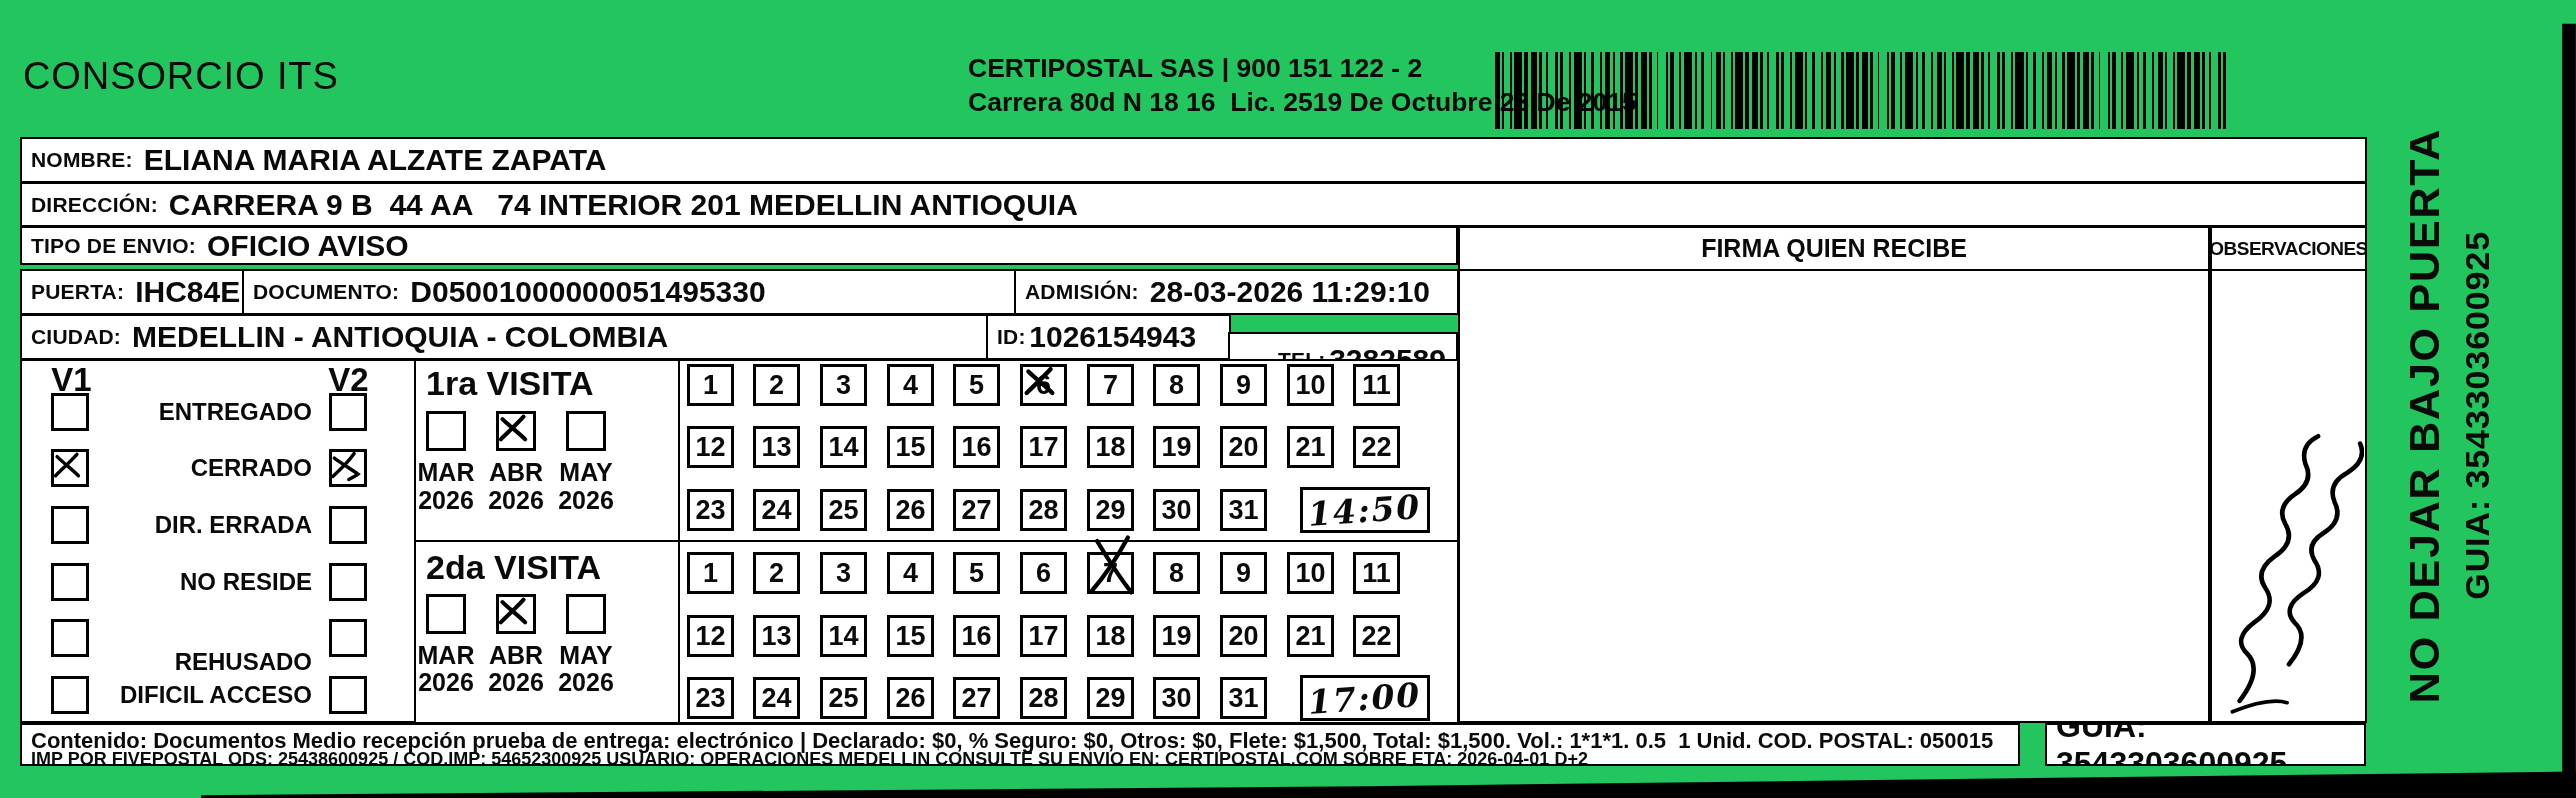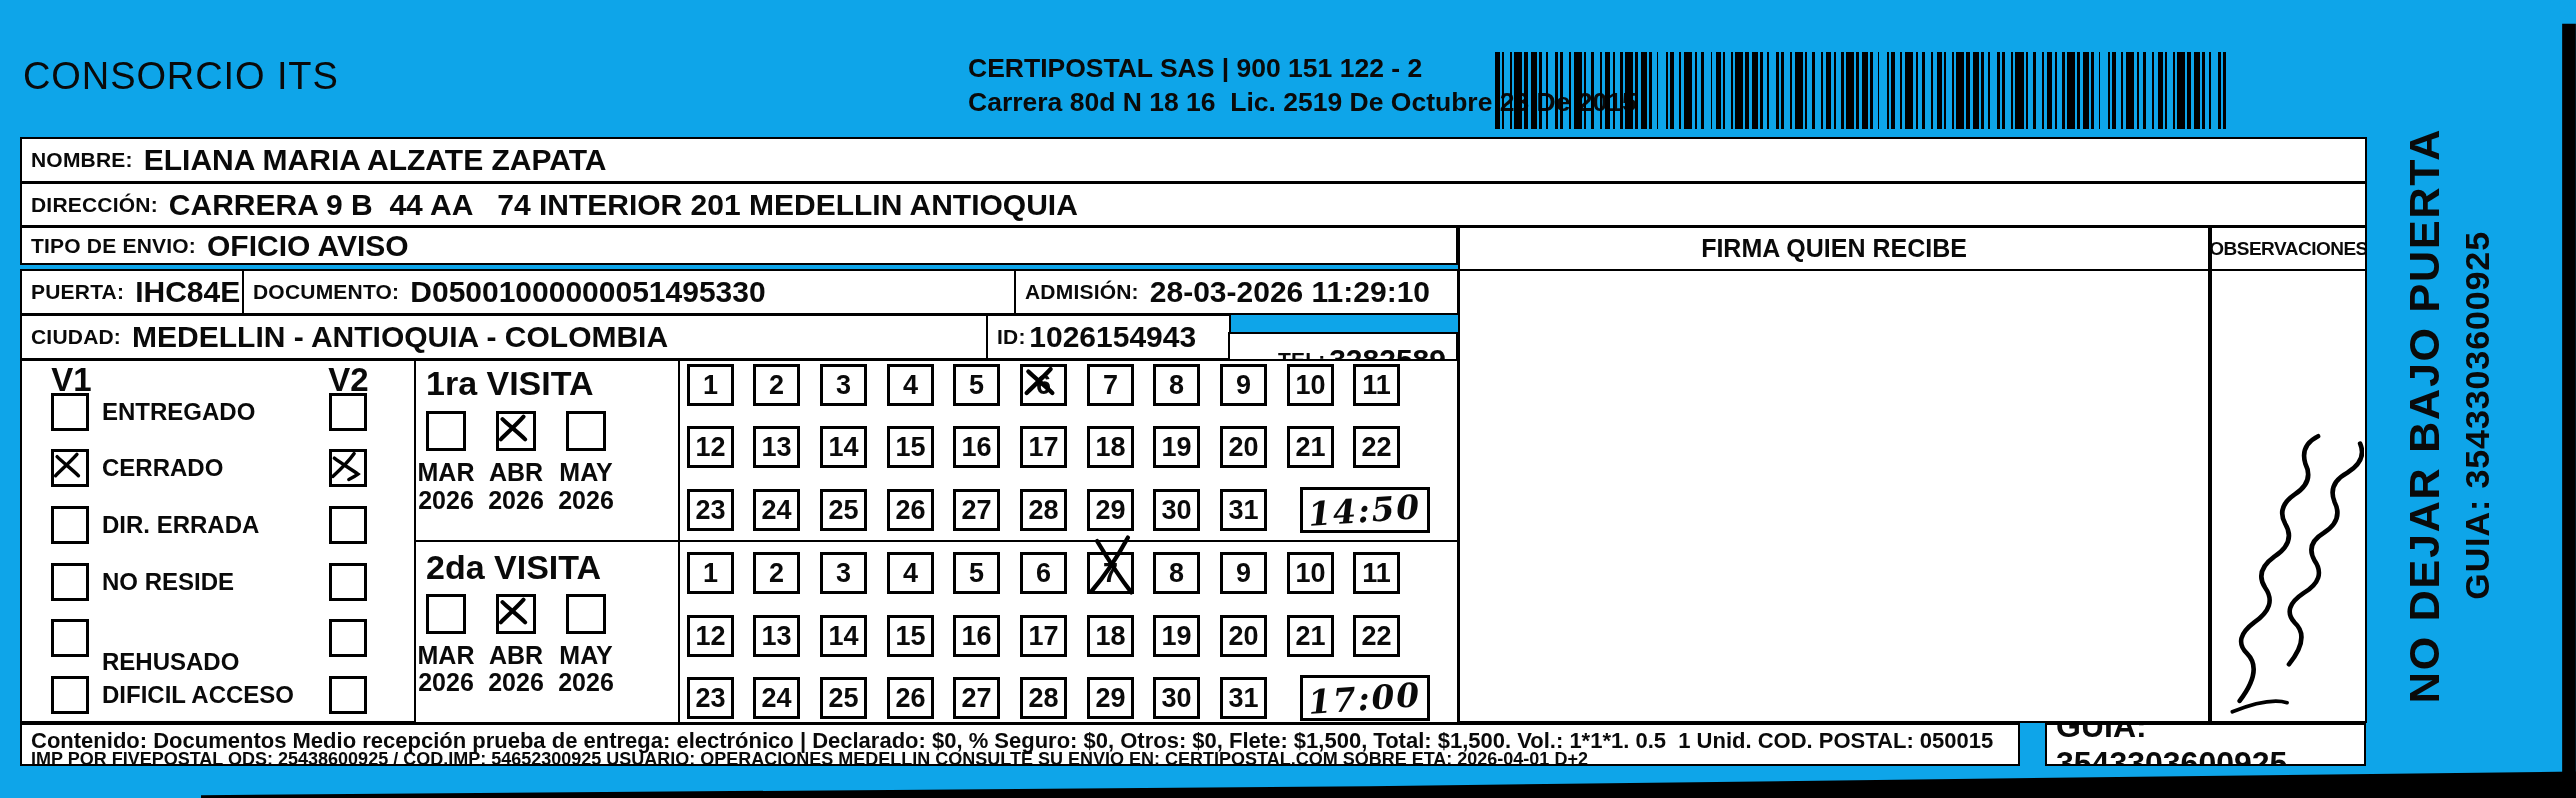--- a/index.html
+++ b/index.html
@@ -1,17 +1,17 @@
 <!DOCTYPE html>
 <html style="font-size:14.6px"><head>
 <meta charset="utf-8">
 <style>
   * { box-sizing: border-box; margin: 0; padding: 0; }
   html,body { width: 2576px; height: 798px; background:#fff; font-family:"Liberation Sans",sans-serif; color:#0a0a0a; }
-  #doc { position:relative; width:2576px; height:798px; background:#0ea5e9; overflow:hidden; }
+  #doc { position:relative; width:2576px; height:798px; background:#22c55e; overflow:hidden; }
   .abs { position:absolute; }
   .pre { white-space:pre; }
 
   
   .company { font-size:38px; font-weight:500; letter-spacing:0.9px; }
   .hline1 { font-size:26.5px; font-weight:600; line-height:34px; }
   .logo-wrap { width:110px; text-align:center; }
   .logo-circle { width:58px; height:58px; border:3.7px dashed #000; border-radius:50%; margin:0 auto; position:relative; }
   .logo-bubble { position:absolute; left:11px; top:14.6px; width:29px; height:18px; background:#000; border-radius:7.3px; }
   .logo-tail { position:absolute; left:24px; top:33px; width:3.7px; height:12.8px; background:#000; transform:rotate(20deg); }
@@ -21,21 +21,21 @@
 
   
   .cell { position:absolute; border:2.7px solid #000; background:#fff; display:flex; align-items:center; padding:0 9px; overflow:hidden; }
   .lbl { font-size:21px; font-weight:700; letter-spacing:0.2px; margin-right:11px; white-space:nowrap; }
   .val { font-size:30px; font-weight:600; white-space:pre; }
   .hdr-cell { justify-content:center; font-weight:700; }
 
   
   .vhead { position:absolute; font-size:33px; font-weight:700; width:73px; text-align:center; }
   .cb { position:absolute; width:38px; height:38px; border:3.7px solid #000; background:#fff; }
-  .st-lbl { position:absolute; width:210px; text-align:left; font-size:24px; font-weight:700; line-height:38px; white-space:nowrap; }
+  .st-lbl { position:absolute; width:210px; text-align:right; font-size:24px; font-weight:700; line-height:38px; white-space:nowrap; }
 
   
   .visit-title { position:absolute; font-size:34px; font-weight:700; }
   .mcb { position:absolute; width:40px; height:40px; border:3.7px solid #000; background:#fff; }
   .mlbl { position:absolute; width:64px; text-align:center; font-size:25px; font-weight:700; }
   .day { position:absolute; width:47px; height:42px; border:3.7px solid #000; background:#fff;
          display:flex; align-items:center; justify-content:center; font-size:27px; font-weight:700; }
   .timebox { position:absolute; width:130px; height:46px; border:3.7px solid #000; background:#fff;
              display:flex; align-items:center; justify-content:center; }
   .handtime { font-family:"DejaVu Serif",serif; font-style:italic; font-size:33px; font-weight:700; transform:rotate(-4deg); letter-spacing:1.8px; }

